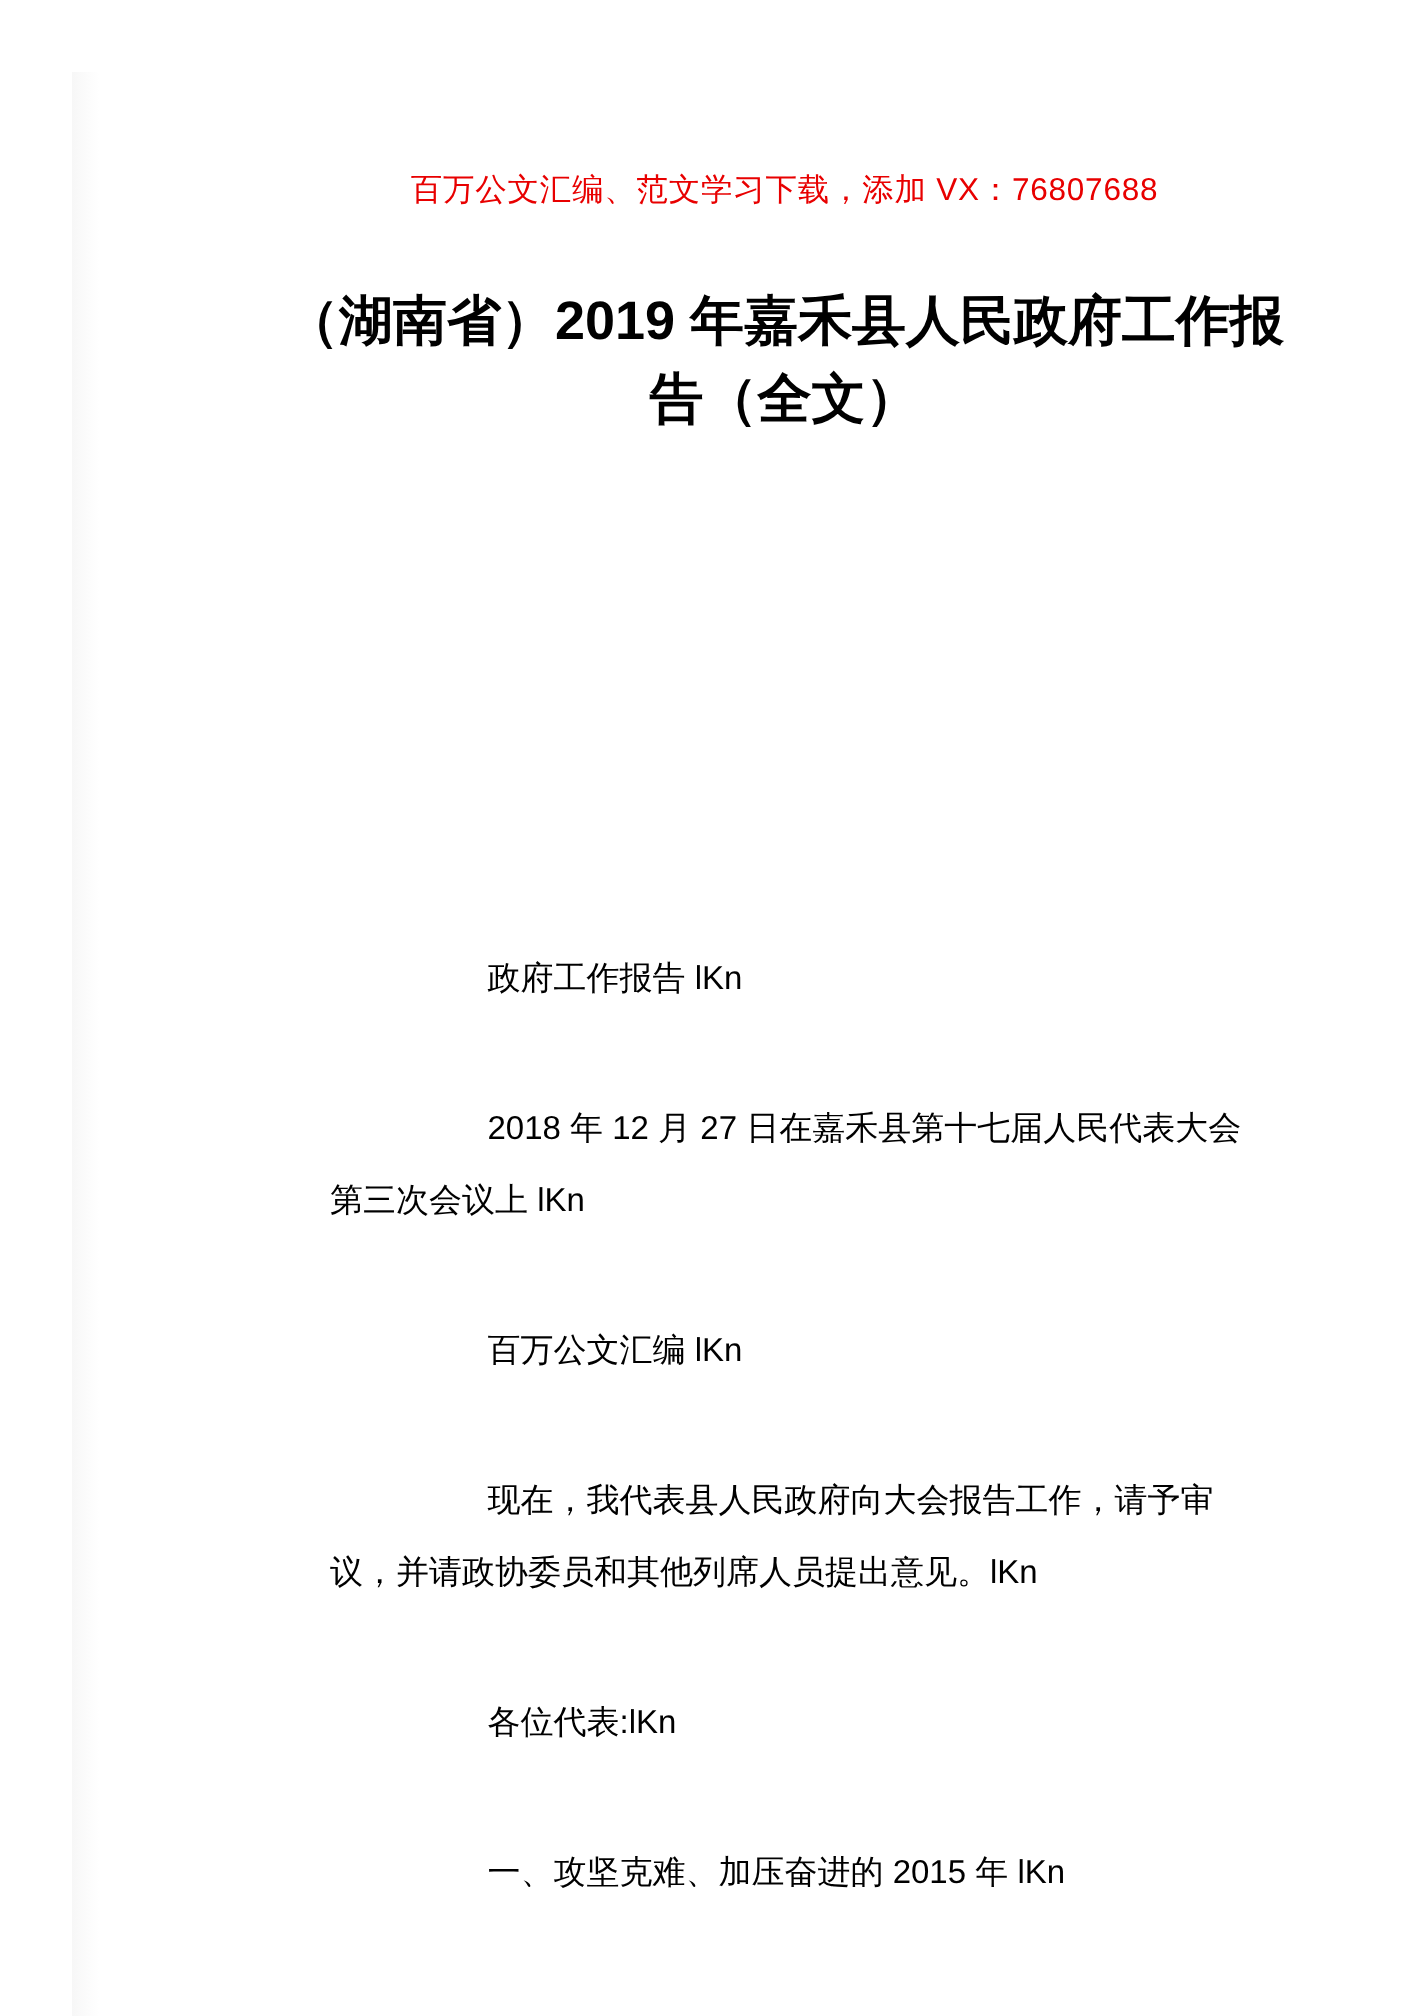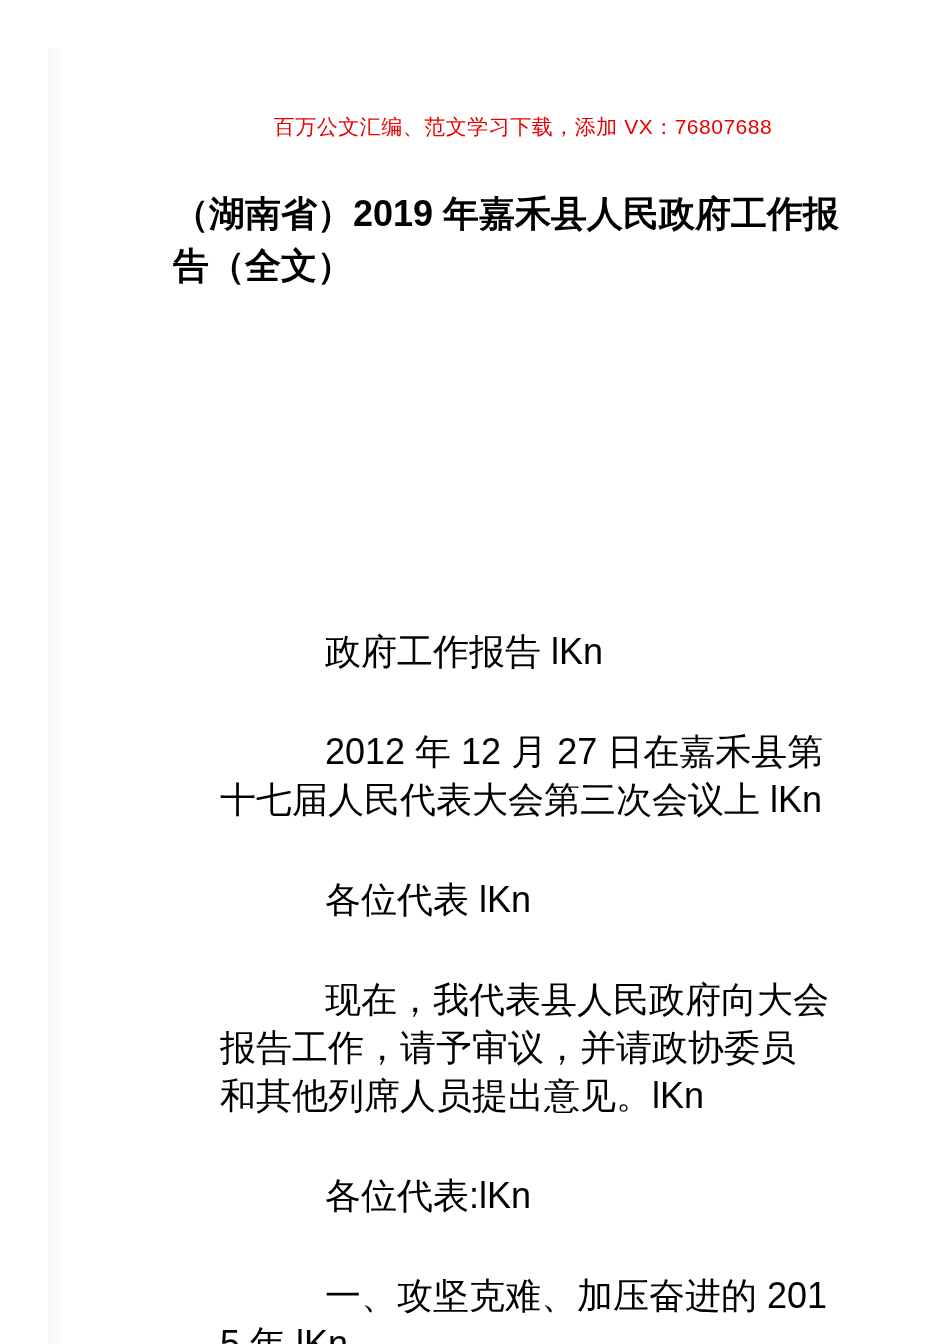--- a/index.html
+++ b/index.html
@@ -20,35 +20,35 @@
     padding-top: 66px;
     text-align: center;
     font-size: 21px;
     line-height: 26px;
     color: #e80000;
     letter-spacing: 0.5px;
   }
   .title {
     margin: 48px auto 0 auto;
     width: 700px;
-    text-align: left;
+    text-align: center;
     font-size: 36px;
     line-height: 52px;
     font-weight: bold;
     color: #000000;
     font-family: "Liberation Sans", sans-serif;
   }
   .spacer {
     height: 304px;
   }
   .content {
     padding: 0 135px 0 140px;
   }
   .content p {
-    font-size: 36px;
+    font-size: 22px;
     line-height: 48px;
     text-indent: 105px;
     margin-bottom: 52px;
     text-align: left;
     word-break: break-all;
   }
   .content p:last-child { margin-bottom: 0; }
 </style>
 </head>
 <body>
@@ -56,20 +56,20 @@
 <div class="page">
 
   <div class="notice">百万公文汇编、范文学习下载，添加 VX：76807688</div>
 
   <h1 class="title">（湖南省）2019 年嘉禾县人民政府工作报告（全文）</h1>
 
   <div class="spacer"></div>
 
   <div class="content">
     <p>政府工作报告 lKn</p>
-    <p>2012 年 12 月 27 日在嘉禾县第十七届人民代表大会第三次会议上 lKn</p>
-    <p>各位代表 lKn</p>
+    <p>2018 年 12 月 27 日在嘉禾县第十七届人民代表大会第三次会议上 lKn</p>
+    <p>百万公文汇编 lKn</p>
     <p>现在，我代表县人民政府向大会报告工作，请予审议，并请政协委员和其他列席人员提出意见。lKn</p>
     <p>各位代表:lKn</p>
     <p>一、攻坚克难、加压奋进的 2015 年 lKn</p>
   </div>
 
 </div>
 
 </body></html>

